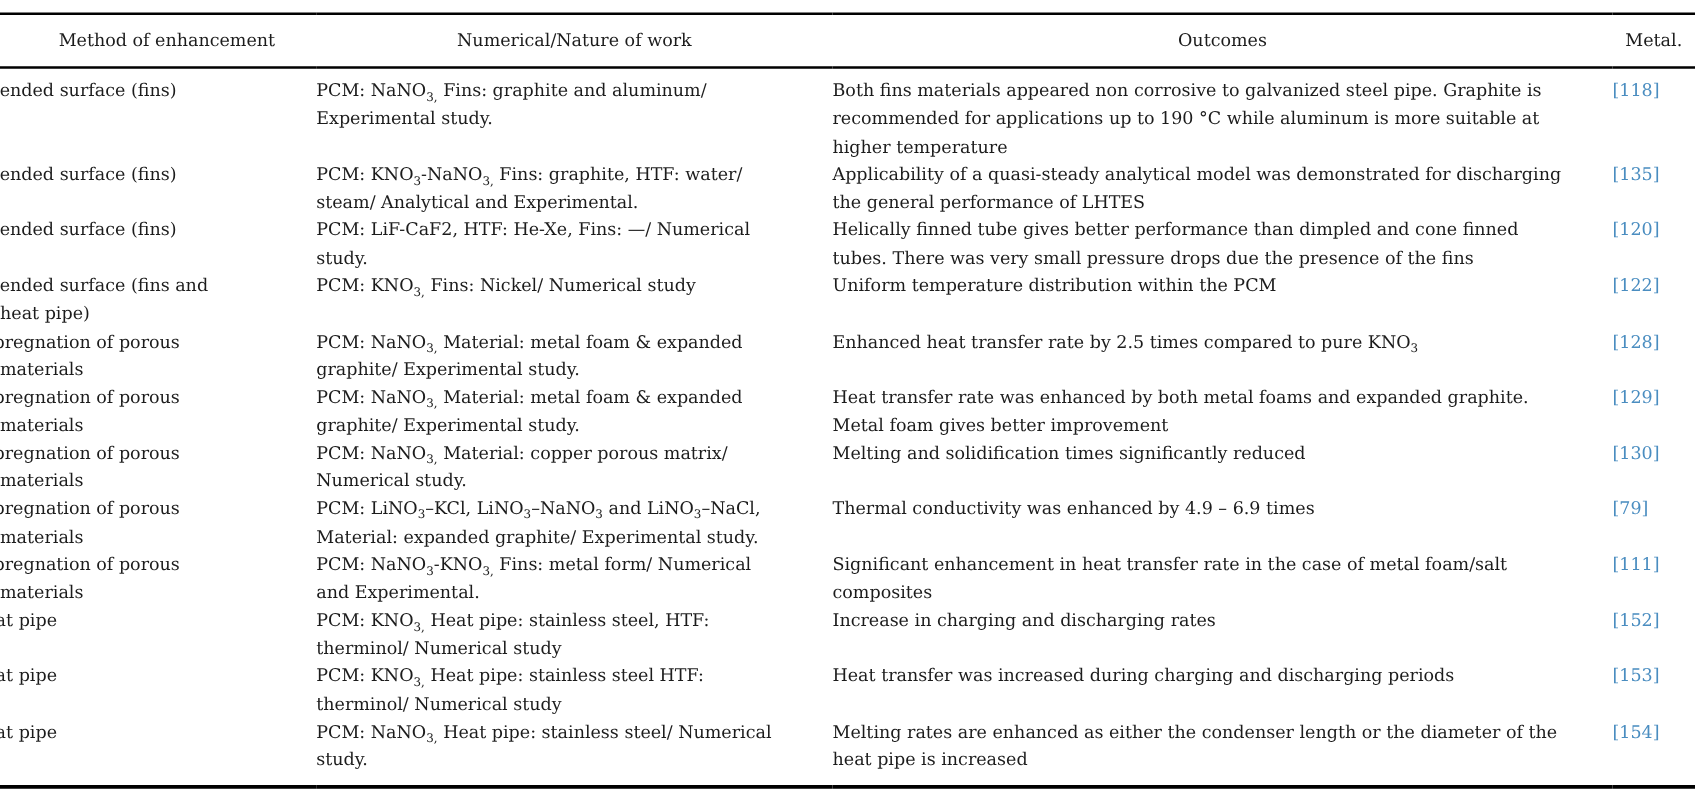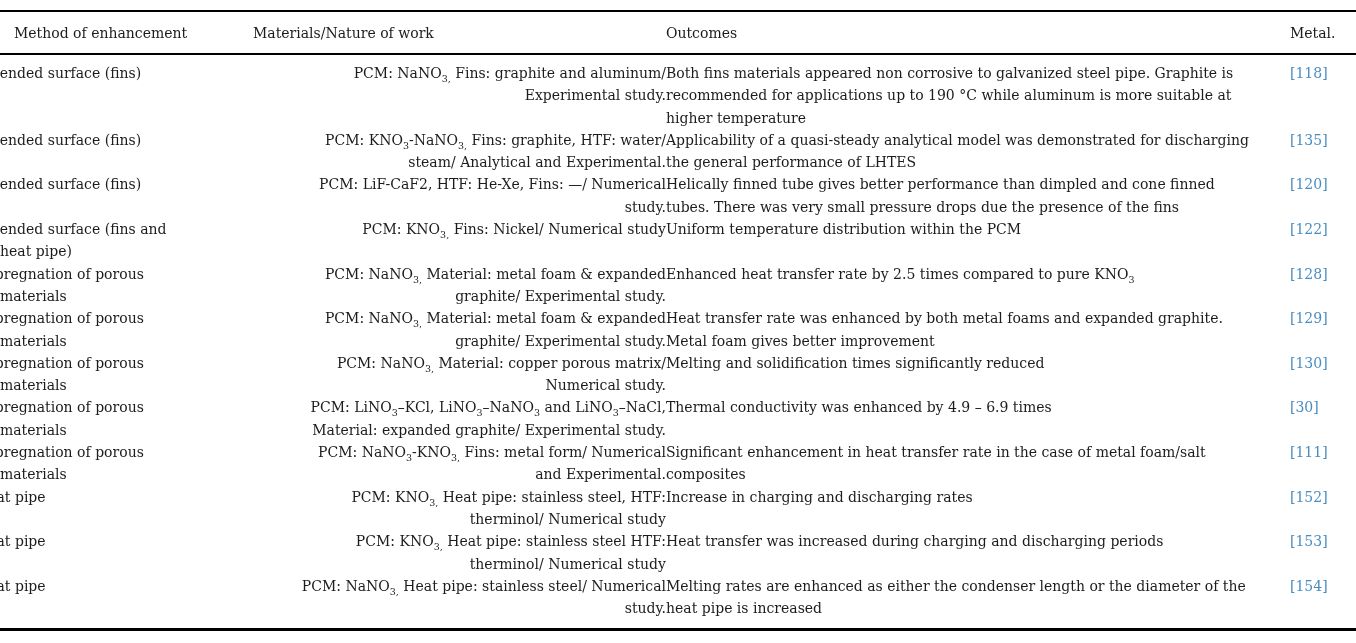--- a/index.html
+++ b/index.html
@@ -14,42 +14,42 @@
   table.paper-table {
     border-collapse: collapse;
     table-layout: fixed;
     width: 1356px;
   }
   table.paper-table thead th {
     border-top: 2px solid #000;
     border-bottom: 2px solid #000;
     height: 41px;
     vertical-align: middle;
-    text-align: left;
+    text-align: center;
     font-weight: normal;
     padding: 0;
   }
   table.paper-table td {
     vertical-align: top;
     padding: 0;
     line-height: 22.3px;
     white-space: pre-line;
   }
   table.paper-table tbody tr:first-child td { padding-top: 7px; }
   table.paper-table tbody tr:last-child td {
     padding-bottom: 9px;
     border-bottom: 3px solid #000;
   }
   th.c-method { padding-left: 14px !important; }
   td.c-method {
     padding-left: 38px;
     text-indent: -24px;
     padding-right: 8px;
   }
-  td.c-materials, th.c-materials { padding-right: 18px; text-align: right; }
+  td.c-materials, th.c-materials { padding-right: 18px; }
   td.c-outcomes, th.c-outcomes { padding-right: 24px; }
   td.c-refs .cite {
     color: var(--cite, #4a8dc0);
     cursor: pointer;
     margin-top: 28px;
   }
   sub {
     font-size: 0.68em;
     line-height: 0;
   }
@@ -61,21 +61,21 @@
   <table class="paper-table">
     <colgroup>
       <col style="width:253px">
       <col style="width:413px">
       <col style="width:624px">
       <col style="width:66px">
     </colgroup>
     <thead>
       <tr>
         <th class="c-method">Method of enhancement</th>
-        <th class="c-materials">Materials/Nature of work</th>
+        <th class="c-materials">Numerical/Nature of work</th>
         <th class="c-outcomes">Outcomes</th>
         <th class="c-refs">Metal.</th>
       </tr>
     </thead>
     <tbody>
         <tr>
           <td class="c-method">Extended surface (fins)</td>
           <td class="c-materials">PCM: NaNO<sub>3,</sub> Fins: graphite and aluminum/
 Experimental study.</td>
           <td class="c-outcomes">Both fins materials appeared non corrosive to galvanized steel pipe. Graphite is
@@ -130,21 +130,21 @@
 Numerical study.</td>
           <td class="c-outcomes">Melting and solidification times significantly reduced</td>
           <td class="c-refs"><span class="cite">[130]</span></td>
         </tr>
         <tr>
           <td class="c-method">Impregnation of porous
 materials</td>
           <td class="c-materials">PCM: LiNO<sub>3</sub>–KCl, LiNO<sub>3</sub>–NaNO<sub>3</sub> and LiNO<sub>3</sub>–NaCl,
 Material: expanded graphite/ Experimental study.</td>
           <td class="c-outcomes">Thermal conductivity was enhanced by 4.9 – 6.9 times</td>
-          <td class="c-refs"><span class="cite">[30]</span></td>
+          <td class="c-refs"><span class="cite">[79]</span></td>
         </tr>
         <tr>
           <td class="c-method">Impregnation of porous
 materials</td>
           <td class="c-materials">PCM: NaNO<sub>3</sub>-KNO<sub>3,</sub> Fins: metal form/ Numerical
 and Experimental.</td>
           <td class="c-outcomes">Significant enhancement in heat transfer rate in the case of metal foam/salt
 composites</td>
           <td class="c-refs"><span class="cite">[111]</span></td>
         </tr>

